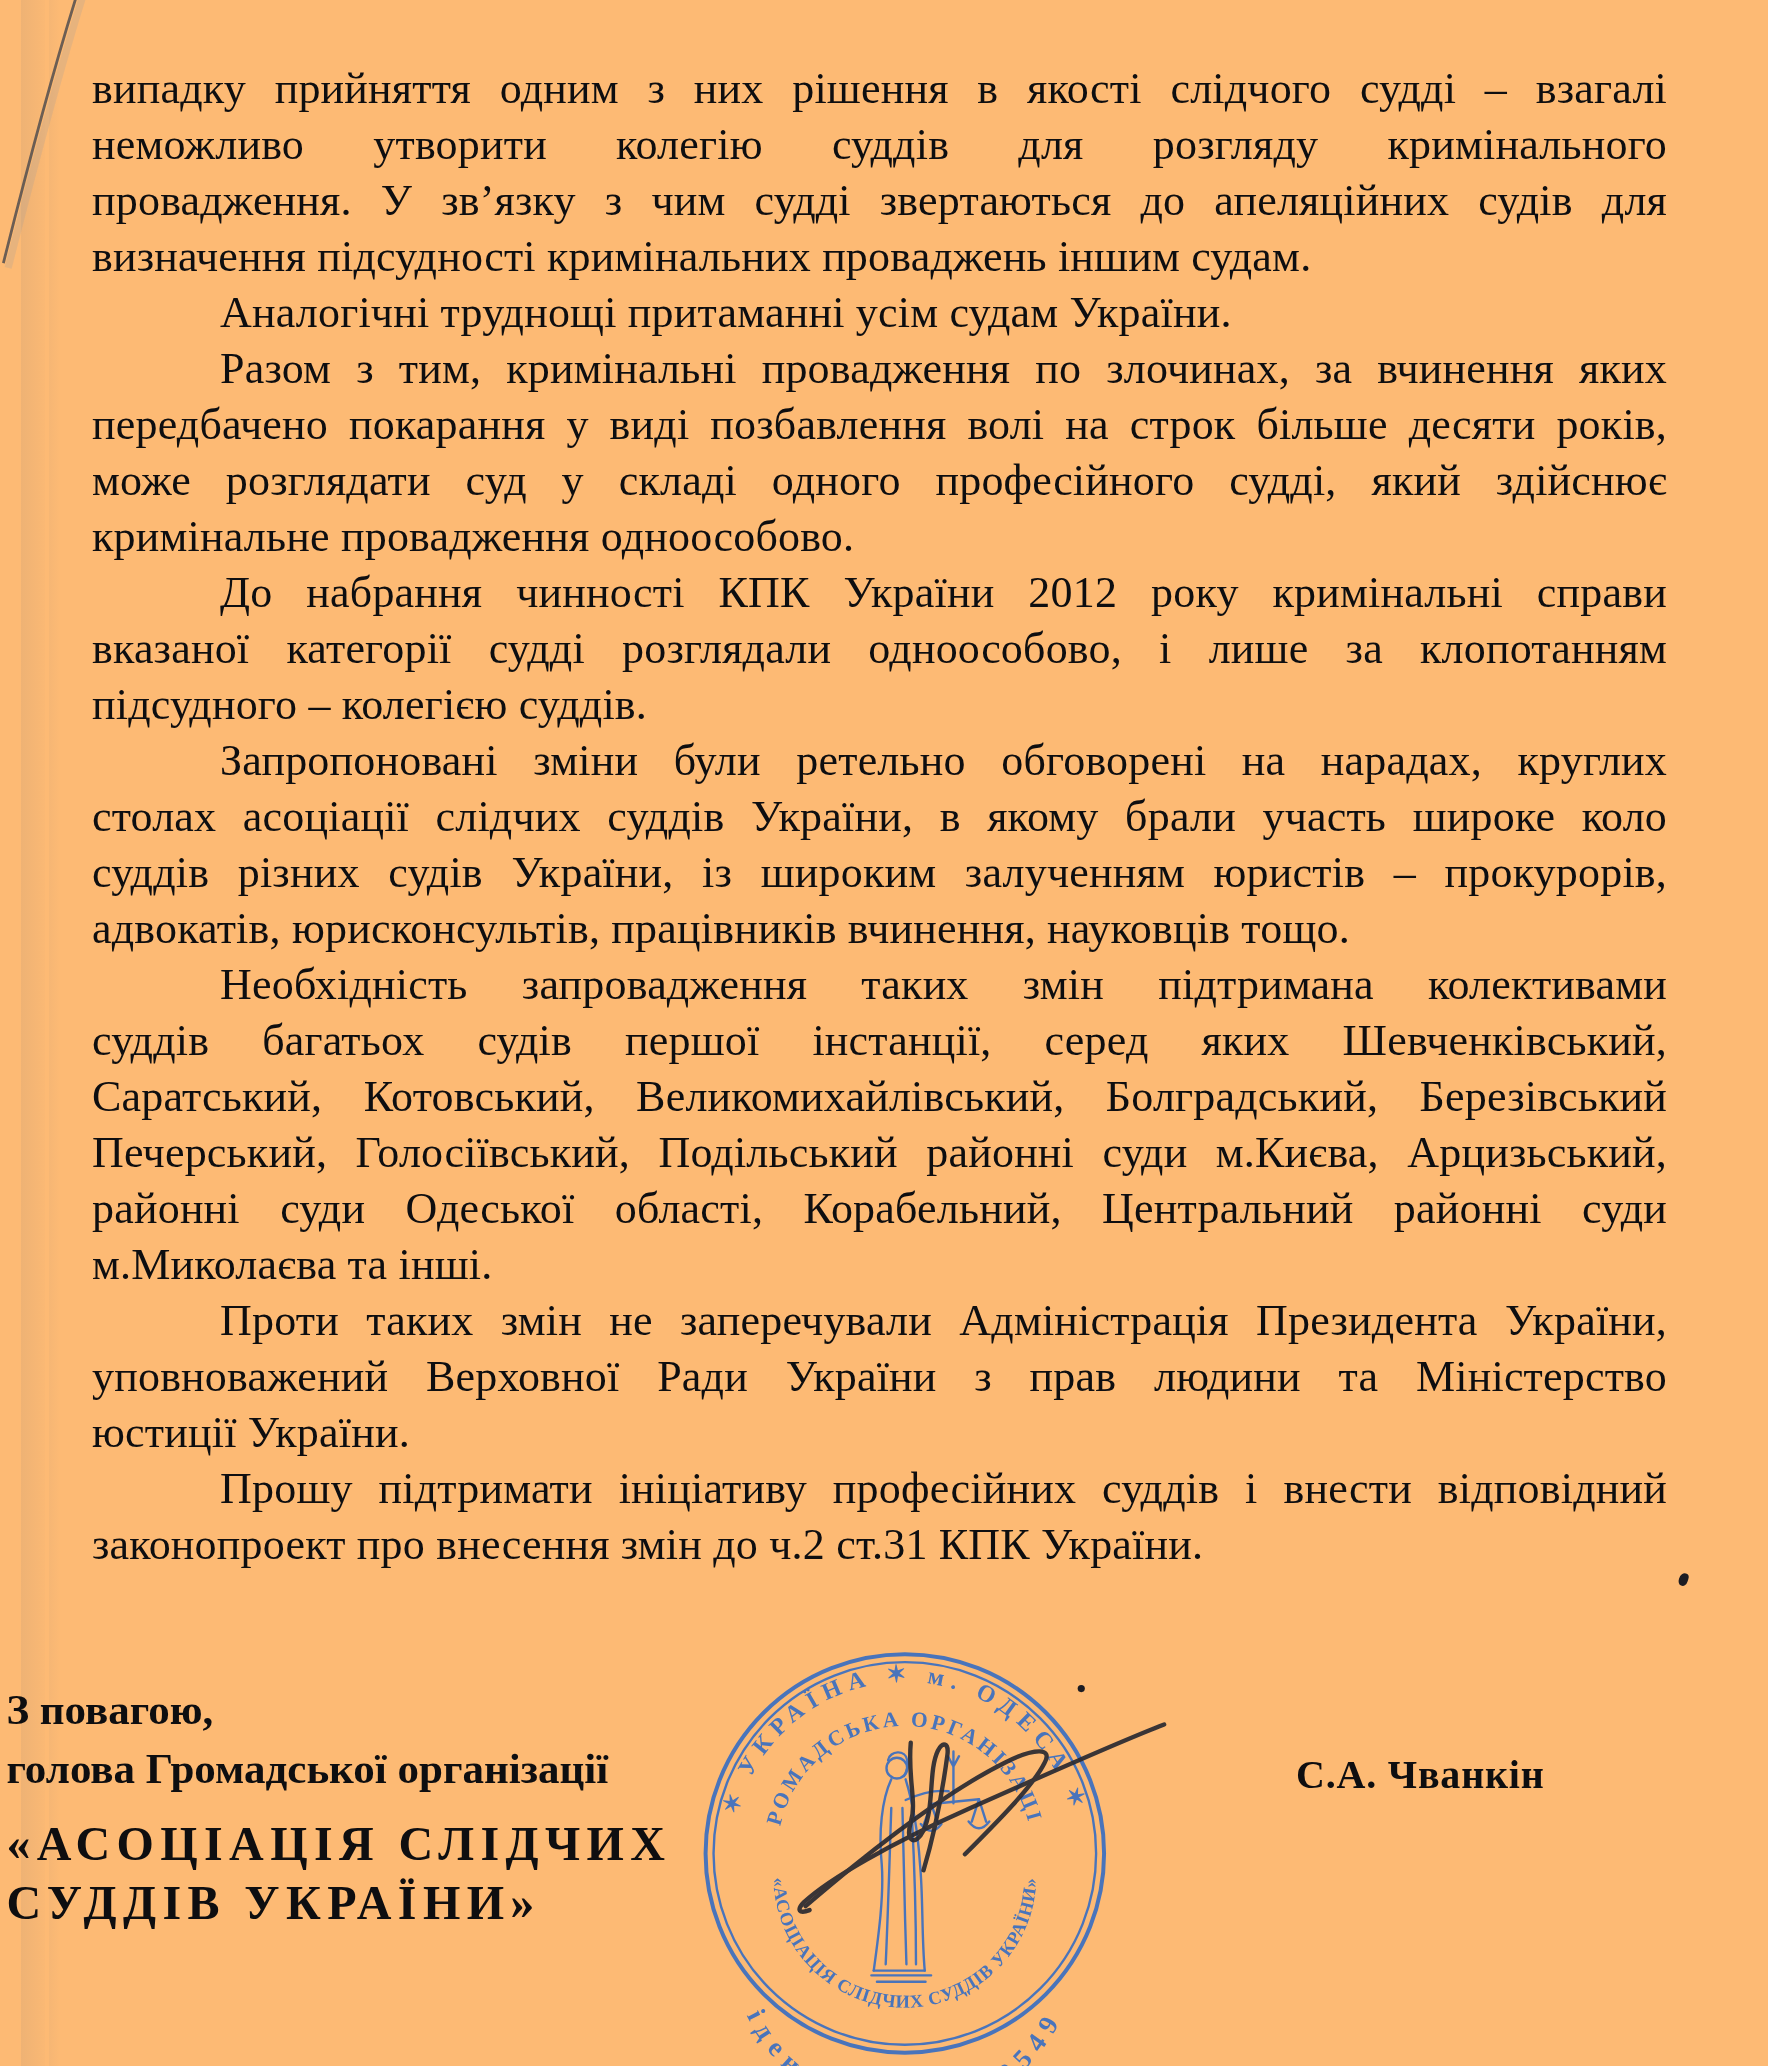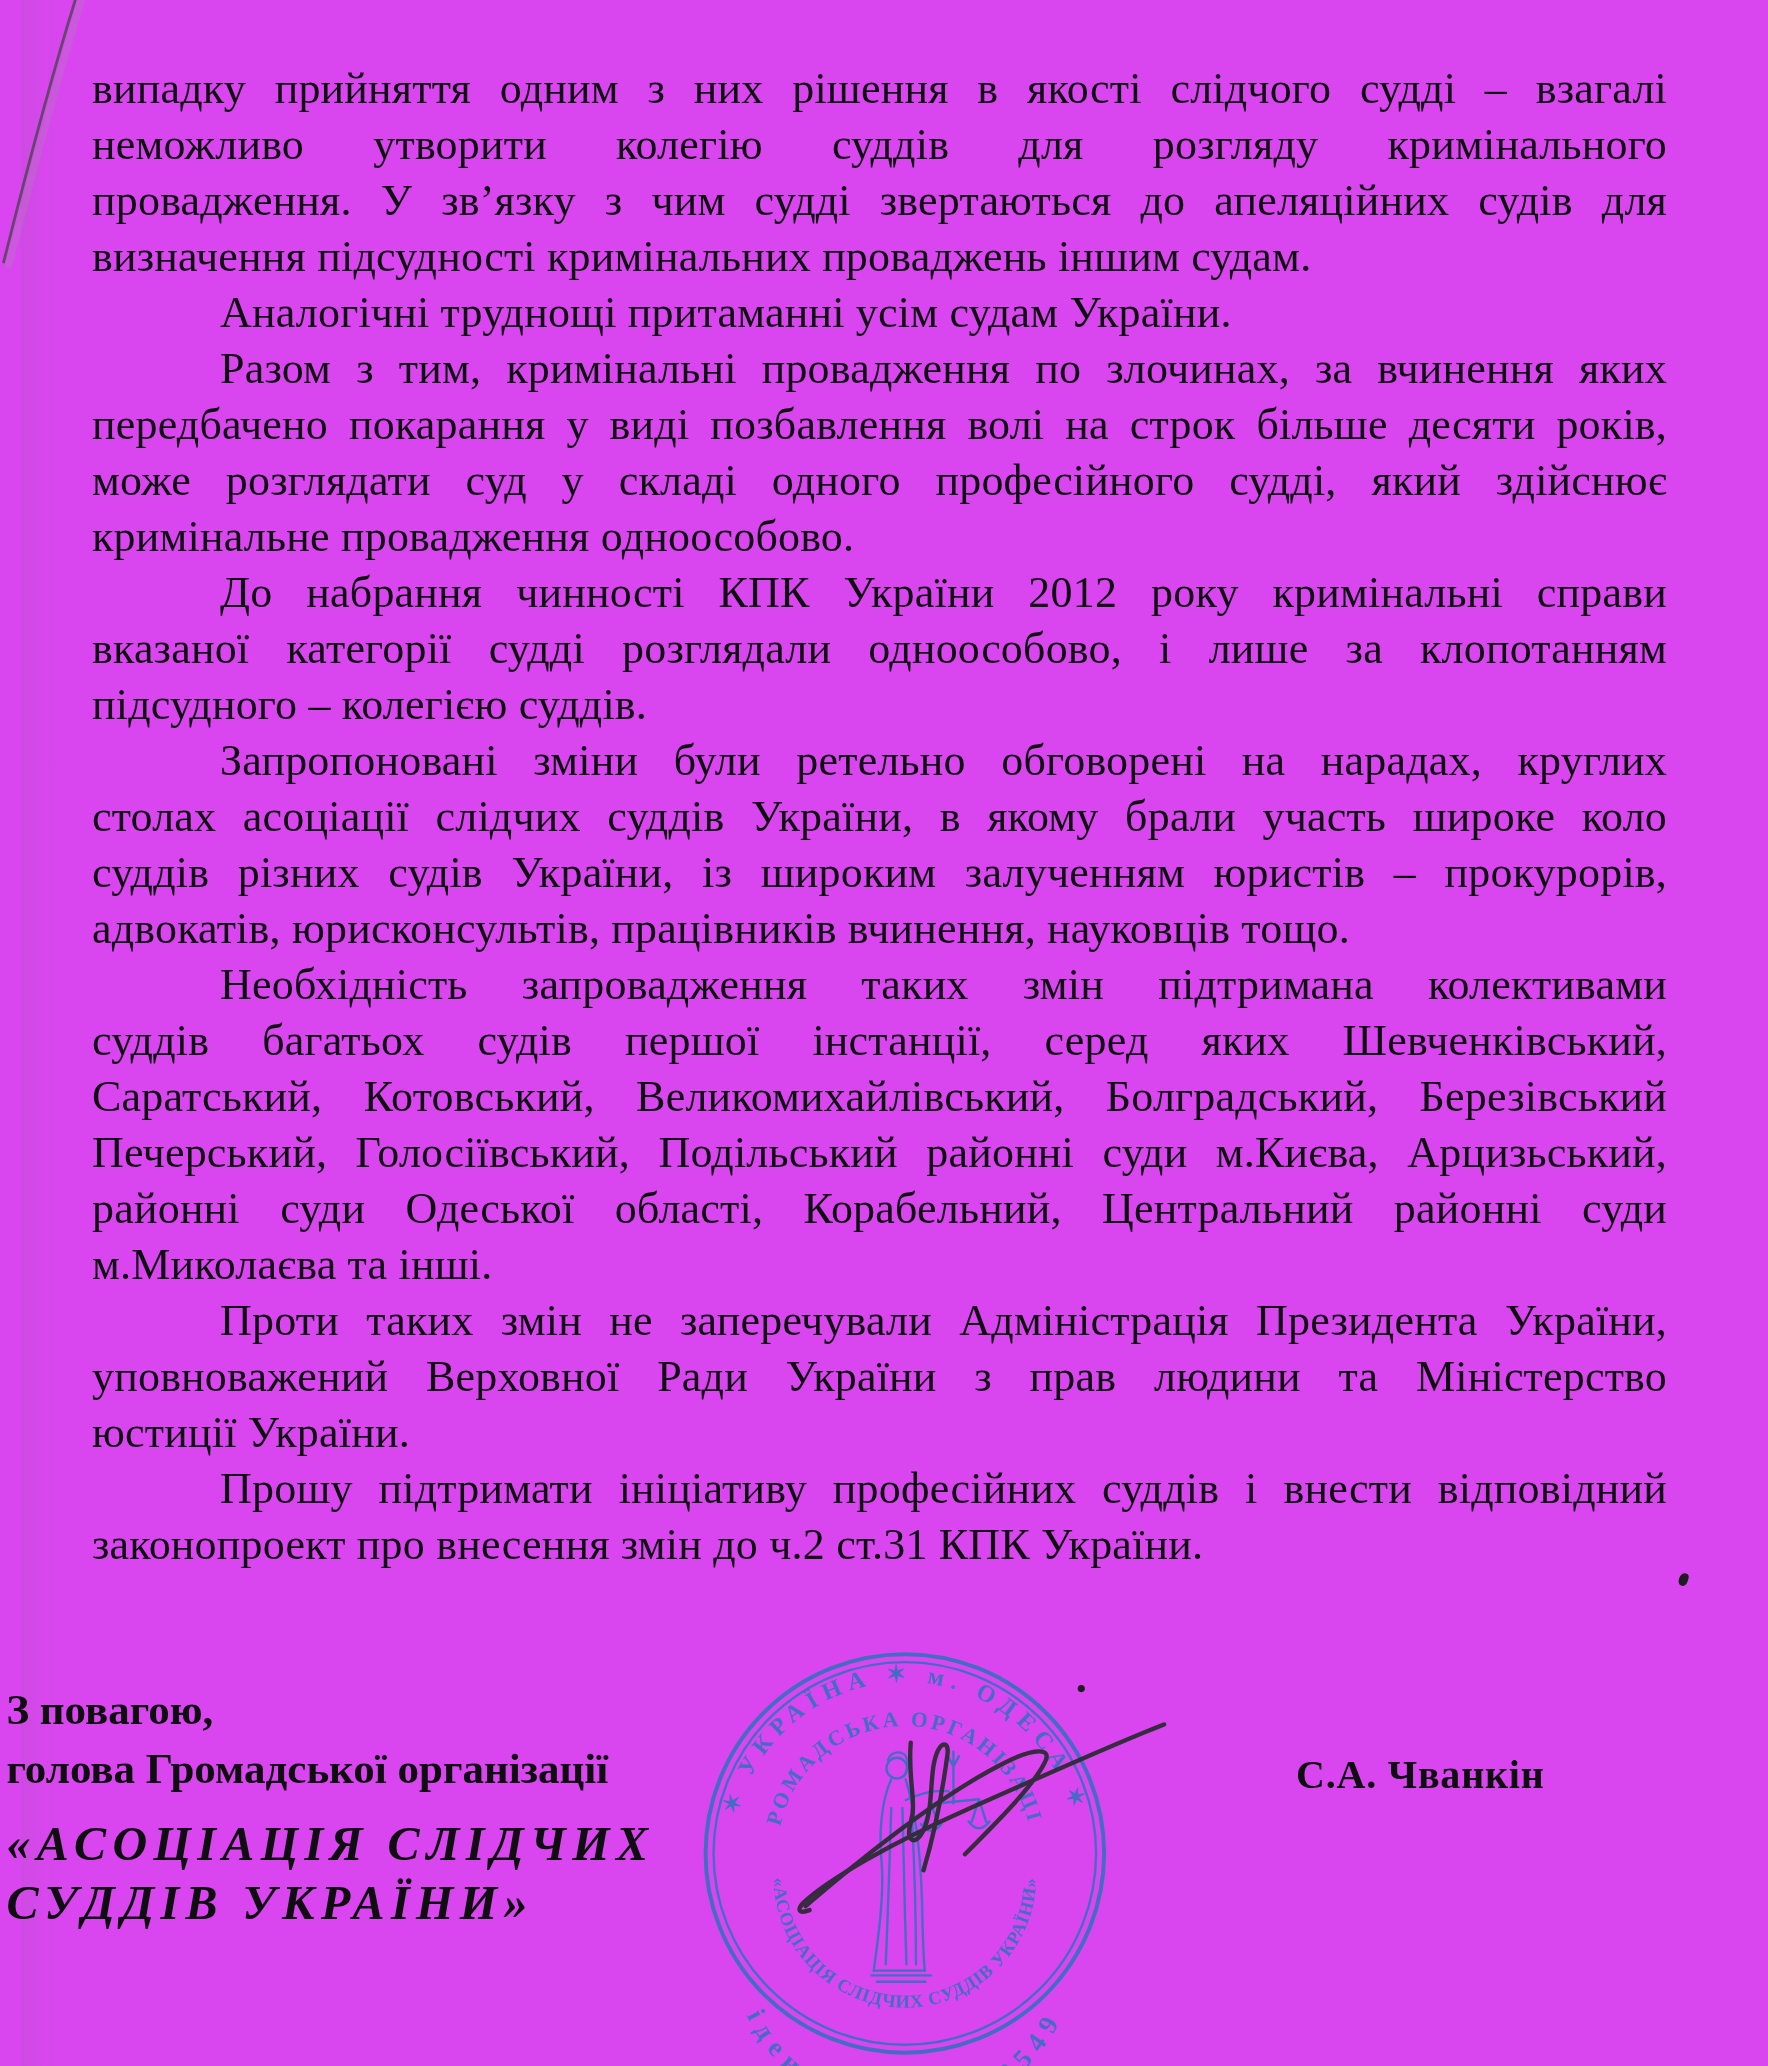--- a/index.html
+++ b/index.html
@@ -1,39 +1,39 @@
 <!DOCTYPE html>
 <html style="font-size:12.8px"><head>
 <meta charset="utf-8">
 <style>
   html,body{margin:0;padding:0;background:#e8e8e6;}
   .page{
     position:relative; width:1769px; height:2066px; margin:0 auto;
-    background:#d946ef; overflow:hidden;
+    background:#fdba74; overflow:hidden;
     font-family:"Liberation Serif", serif; color:#0e0e10;
   }
   
   .streak-a{position:absolute;left:21px;top:0;width:24px;height:100%;
     background:linear-gradient(to right, rgba(110,110,118,0.10), rgba(110,110,118,0.02));}
   .streak-b{position:absolute;left:49px;top:0;width:11px;height:100%;
     background:linear-gradient(to right, rgba(110,110,118,0.05), rgba(110,110,118,0));}
   .crease{position:absolute;left:0;top:0;}
   
   .letter-body{
     position:absolute; left:92px; top:61px; width:1575px;
     font-size:44px; line-height:56px; letter-spacing:0.2px;
   }
   .line{ text-align:justify; text-align-last:justify; text-justify:inter-word; white-space:normal;}
   .line.last{ text-align-last:left; }
   .line.indent{ text-indent:128px; }
   
   .closing{ position:absolute; left:6.4px; top:1684px; font-weight:700; }
   .closing .salutation{ font-size:43px; line-height:51px; margin-bottom:8px;}
   .closing .title-line{ font-size:43px; line-height:51px; margin-bottom:20px;}
-  .closing .org-line{ font-size:48px; line-height:59px; letter-spacing:6.4px;font-style:italic;}
+  .closing .org-line{ font-size:48px; line-height:59px; letter-spacing:6.4px;}
   .signer{ position:absolute; left:1296px; top:1751px; font-weight:700; font-size:40px; letter-spacing:0.8px;}
   
   .stamp{ position:absolute; left:700px; top:1647px; width:424px; height:424px; opacity:0.92;}
   .stamp text{ font-family:"Liberation Serif", serif; font-weight:700; }
   .t-outer-top{ font-size:30px; letter-spacing:9px; }
   .t-outer-bottom{ font-size:34px; letter-spacing:11px; }
   .t-inner-top{ font-size:27px; letter-spacing:4px; }
   .t-inner-bottom{ font-size:23px; letter-spacing:1px; }
   .sig-svg{ position:absolute; left:702px; top:1675px; }
   .speck{ position:absolute; left:1679px; top:1573px; width:8.8px; height:12.8px;

